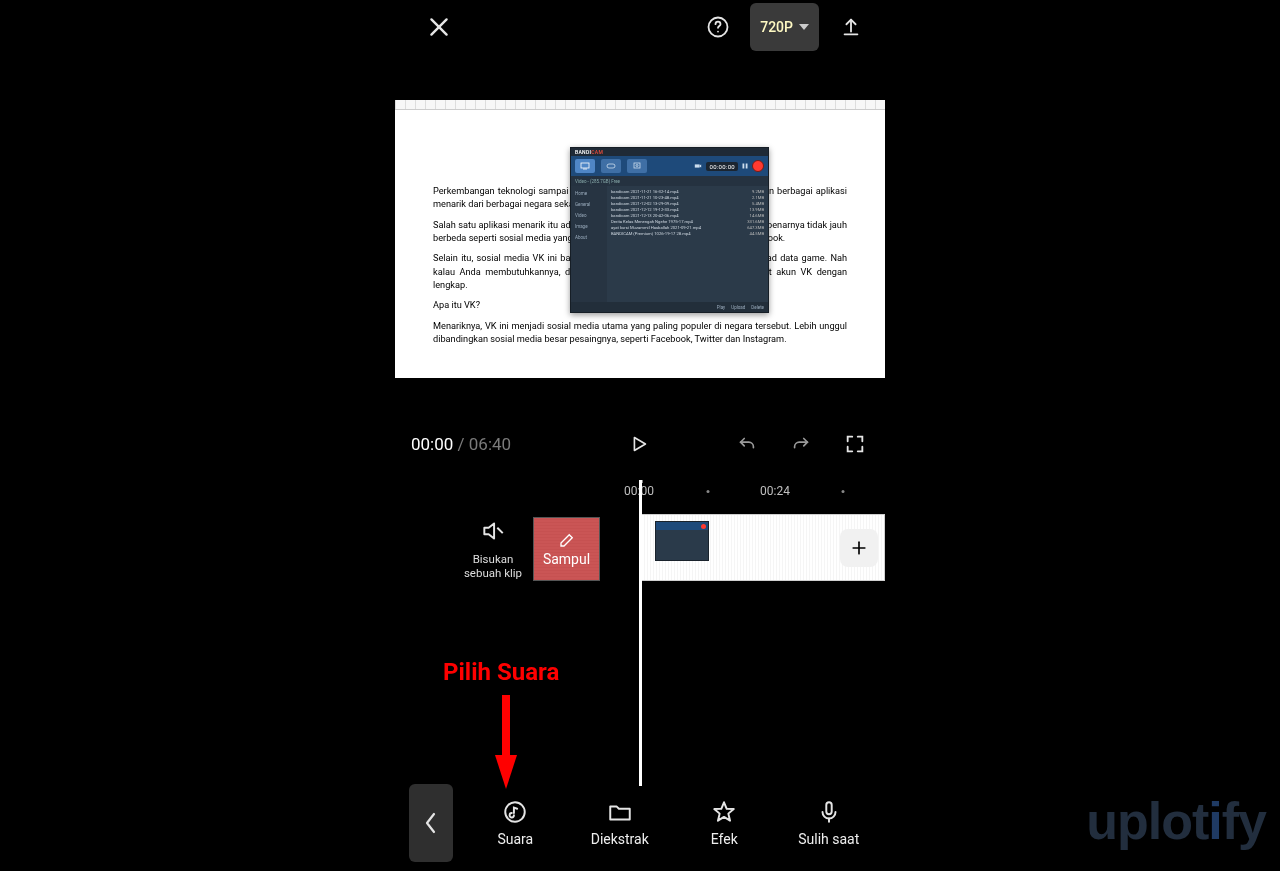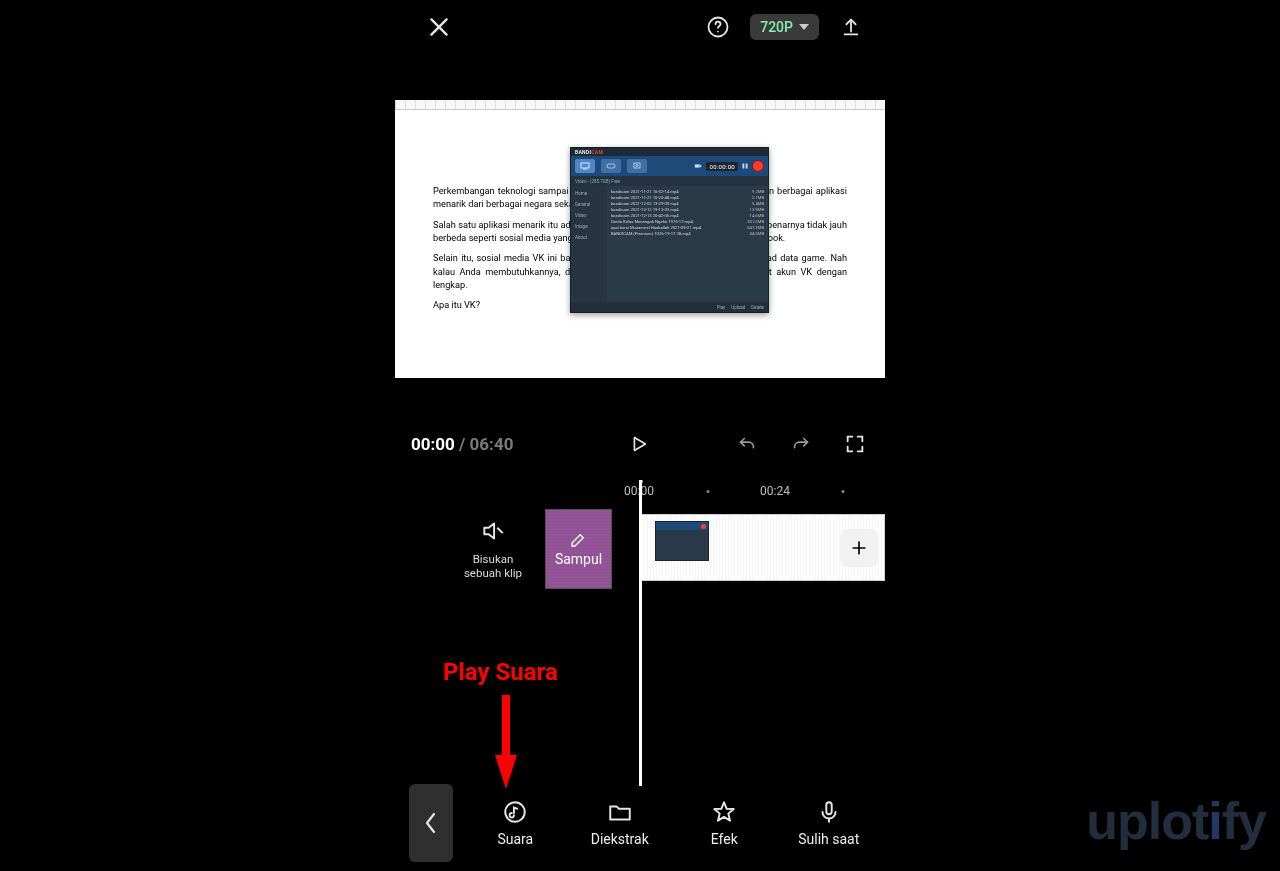--- a/index.html
+++ b/index.html
@@ -28,26 +28,26 @@
   .top-left { padding-left: 30px; }
   .top-right { display: flex; align-items: center; gap: 18px; padding-right: 20px; }
   .icon-btn {
     width: 28px; height: 28px;
     display: flex; align-items: center; justify-content: center;
     cursor: pointer;
   }
   .res-pill {
     background: #3a3a3a;
     border-radius: 6px;
-    height: 26px;
+    height: 48px;
     padding: 0 10px;
     display: flex; align-items: center; gap: 6px;
     font-size: 14px; font-weight: 500;
     cursor: pointer;
-    color: #86efac;
+    color: #fef9c3;
   }
   .caret-down {
     width: 0; height: 0;
     border-left: 5px solid transparent;
     border-right: 5px solid transparent;
     border-top: 6px solid #ccc;
   }
   .preview {
     position: relative;
     width: 490px;
@@ -145,53 +145,53 @@
     display:flex; justify-content:flex-end; align-items:center;
     gap:6px; padding:0 4px; font-size:4.5px; color:#9ab;
   }
 
   .playback-bar {
     display:flex; align-items:center; justify-content:space-between;
     padding: 0 16px;
     margin-top: 48px;
     height: 36px;
   }
-  .timecode { font-size: 17px; font-weight:700; }
+  .timecode { font-size: 17px; font-weight:400; }
   .timecode .cur { color:#fff; }
   .timecode .tot { color:#7a7a7a; }
   .pb-right { display:flex; align-items:center; gap: 26px; }
 
   .timeline {
     margin-top: 18px;
     height: 306px;
     background:#000;
     position:relative;
   }
   .tl-ruler {
     height: 26px;
     position:relative;
     color:#bfbfbf;
     font-size:12px;
   }
   .tl-ruler span.tick-label { position:absolute; top:4px; transform:translateX(-50%); }
   .tl-ruler span.dot { position:absolute; top:10px; width:3px; height:3px; background:#888; border-radius:50%; transform:translateX(-50%); }
 
   .tl-row1 {
-    height: 70px; display:flex; align-items:center; gap: 12px;
+    height: 70px; display:flex; align-items:center; 
     padding-left: 58px;
     margin-top: 8px;
     position:relative;
   }
   .mute-col { width: 80px; text-align:center; }
   .mute-col .lbl { font-size: 11.5px; color:#ddd; line-height: 1.25; margin-top:4px; }
   .cover-thumb {
-    width: 67px; height: 80px;
-    background:#701a75;
+    width: 67px; height: 64px;
+    background:#b91c1c;
     border:1px solid #555;
-    display:flex; align-items:center; justify-content:center;
+    display:flex; justify-content:center;
     flex-direction:column;
     position:relative;
     font-size:14px; color:#fff;
   }
   .cover-thumb .mini {
     position:absolute; inset:0;
     background:
       linear-gradient(#ffffffaa,#ffffffaa),
       repeating-linear-gradient(0deg,#ccc 0 1px,#fff 1px 3px);
     opacity:0.25;
@@ -332,20 +332,21 @@
     </div>
   </div>
 
   <div class="preview">
     <div class="ruler"></div>
     <div class="doc-body">
       <p>Perkembangan teknologi sampai saat ini terbilang sangat pesat. Kini menciptakan berbagai aplikasi menarik dari berbagai negara sekalipun.</p>
       <p>Salah satu aplikasi menarik itu adalah VK. VK sendiri adalah sosial media yang sebenarnya tidak jauh berbeda seperti sosial media yang umum Anda gunakan. Seperti contohnya Facebook.</p>
       <p>Selain itu, sosial media VK ini banyak dipakai di kalangan gamers untuk download data game. Nah kalau Anda membutuhkannya, di artikel ini Uplotify akan membahas cara buat akun VK dengan lengkap.</p>
       <p>Apa itu VK?</p>
+      <p>Menariknya, VK ini menjadi sosial media utama yang paling populer di negara tersebut. Lebih unggul dibandingkan sosial media besar pesaingnya, seperti Facebook, Twitter dan Instagram.</p>
     </div>
 
     <div class="bandicam-overlay">
       <div class="bc-title">
         <span class="brand1">BANDI</span>
           <span class="brand2">CAM</span>
       </div>
       <div class="bc-toolbar">
         <div class="bc-tab active">
           <svg width="10" height="8" viewBox="0 0 10 8" stroke="#fff" stroke-width="0.8" fill="none">
@@ -510,21 +511,21 @@
           <svg width="20" height="20" viewBox="0 0 24 24" stroke="#000" stroke-width="2" fill="none" stroke-linecap="round">
             <line x1="12" y1="5" x2="12" y2="19"></line>
               <line x1="5" y1="12" x2="19" y2="12"></line>
           </svg>
         </div>
       </div>
     </div>
 
     <div class="playhead"></div>
 
-    <div class="annotation">Play Suara</div>
+    <div class="annotation">Pilih Suara</div>
     <svg class="arrow" viewBox="0 0 22 94">
       <rect x="7" y="0" width="8" height="64" fill="#ff0000"></rect>
       <polygon points="0,60 22,60 11,94" fill="#ff0000"></polygon>
     </svg>
   </div>
 </div>
 
 <div class="bottom-tools">
   <div class="back-chip">
     <svg width="16" height="26" viewBox="0 0 16 26" stroke="#e5e5e5" stroke-width="2.2" fill="none" stroke-linecap="round" stroke-linejoin="round">

